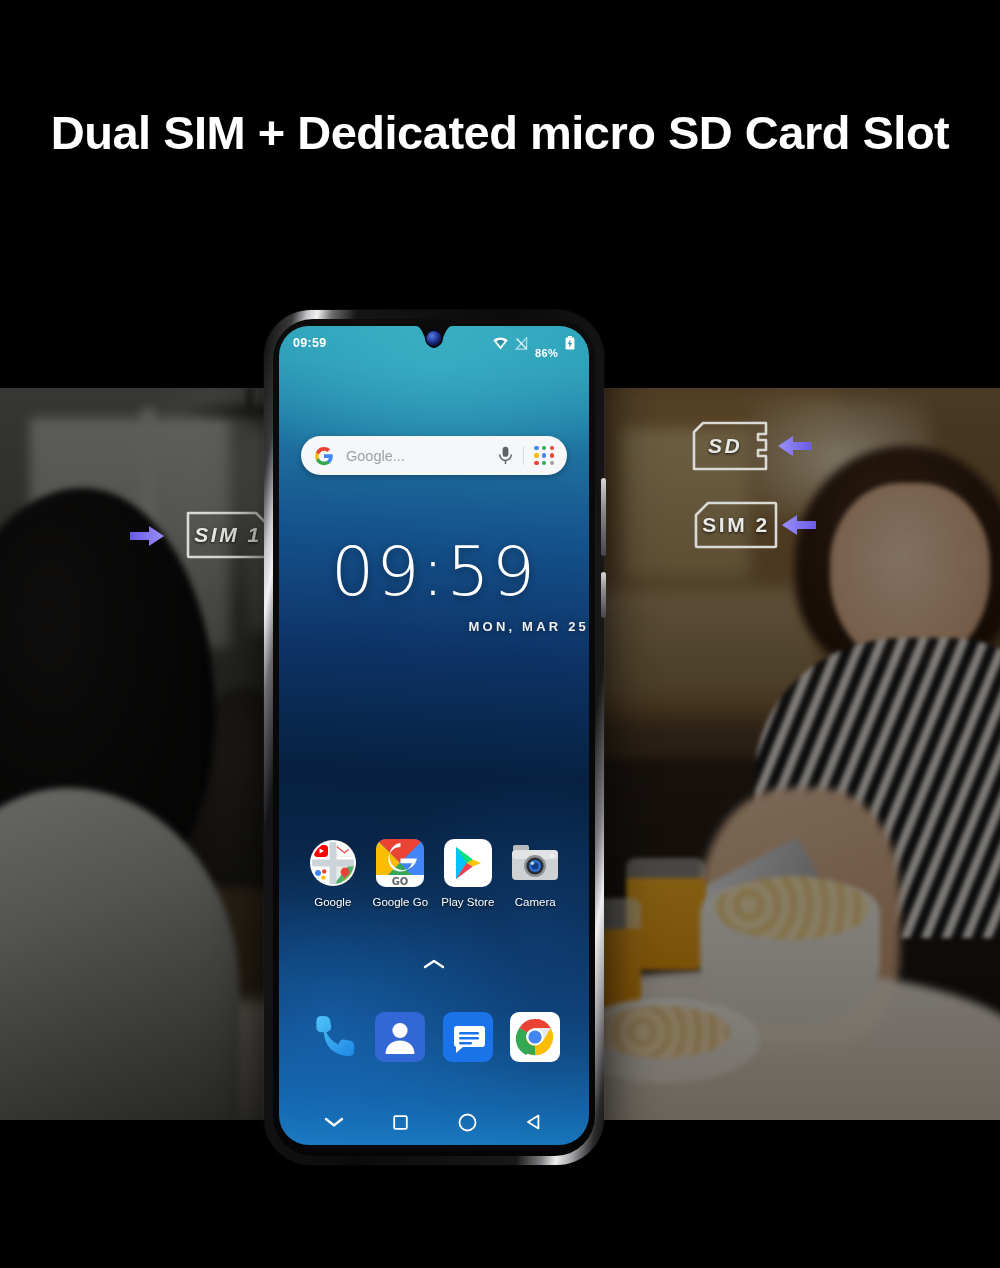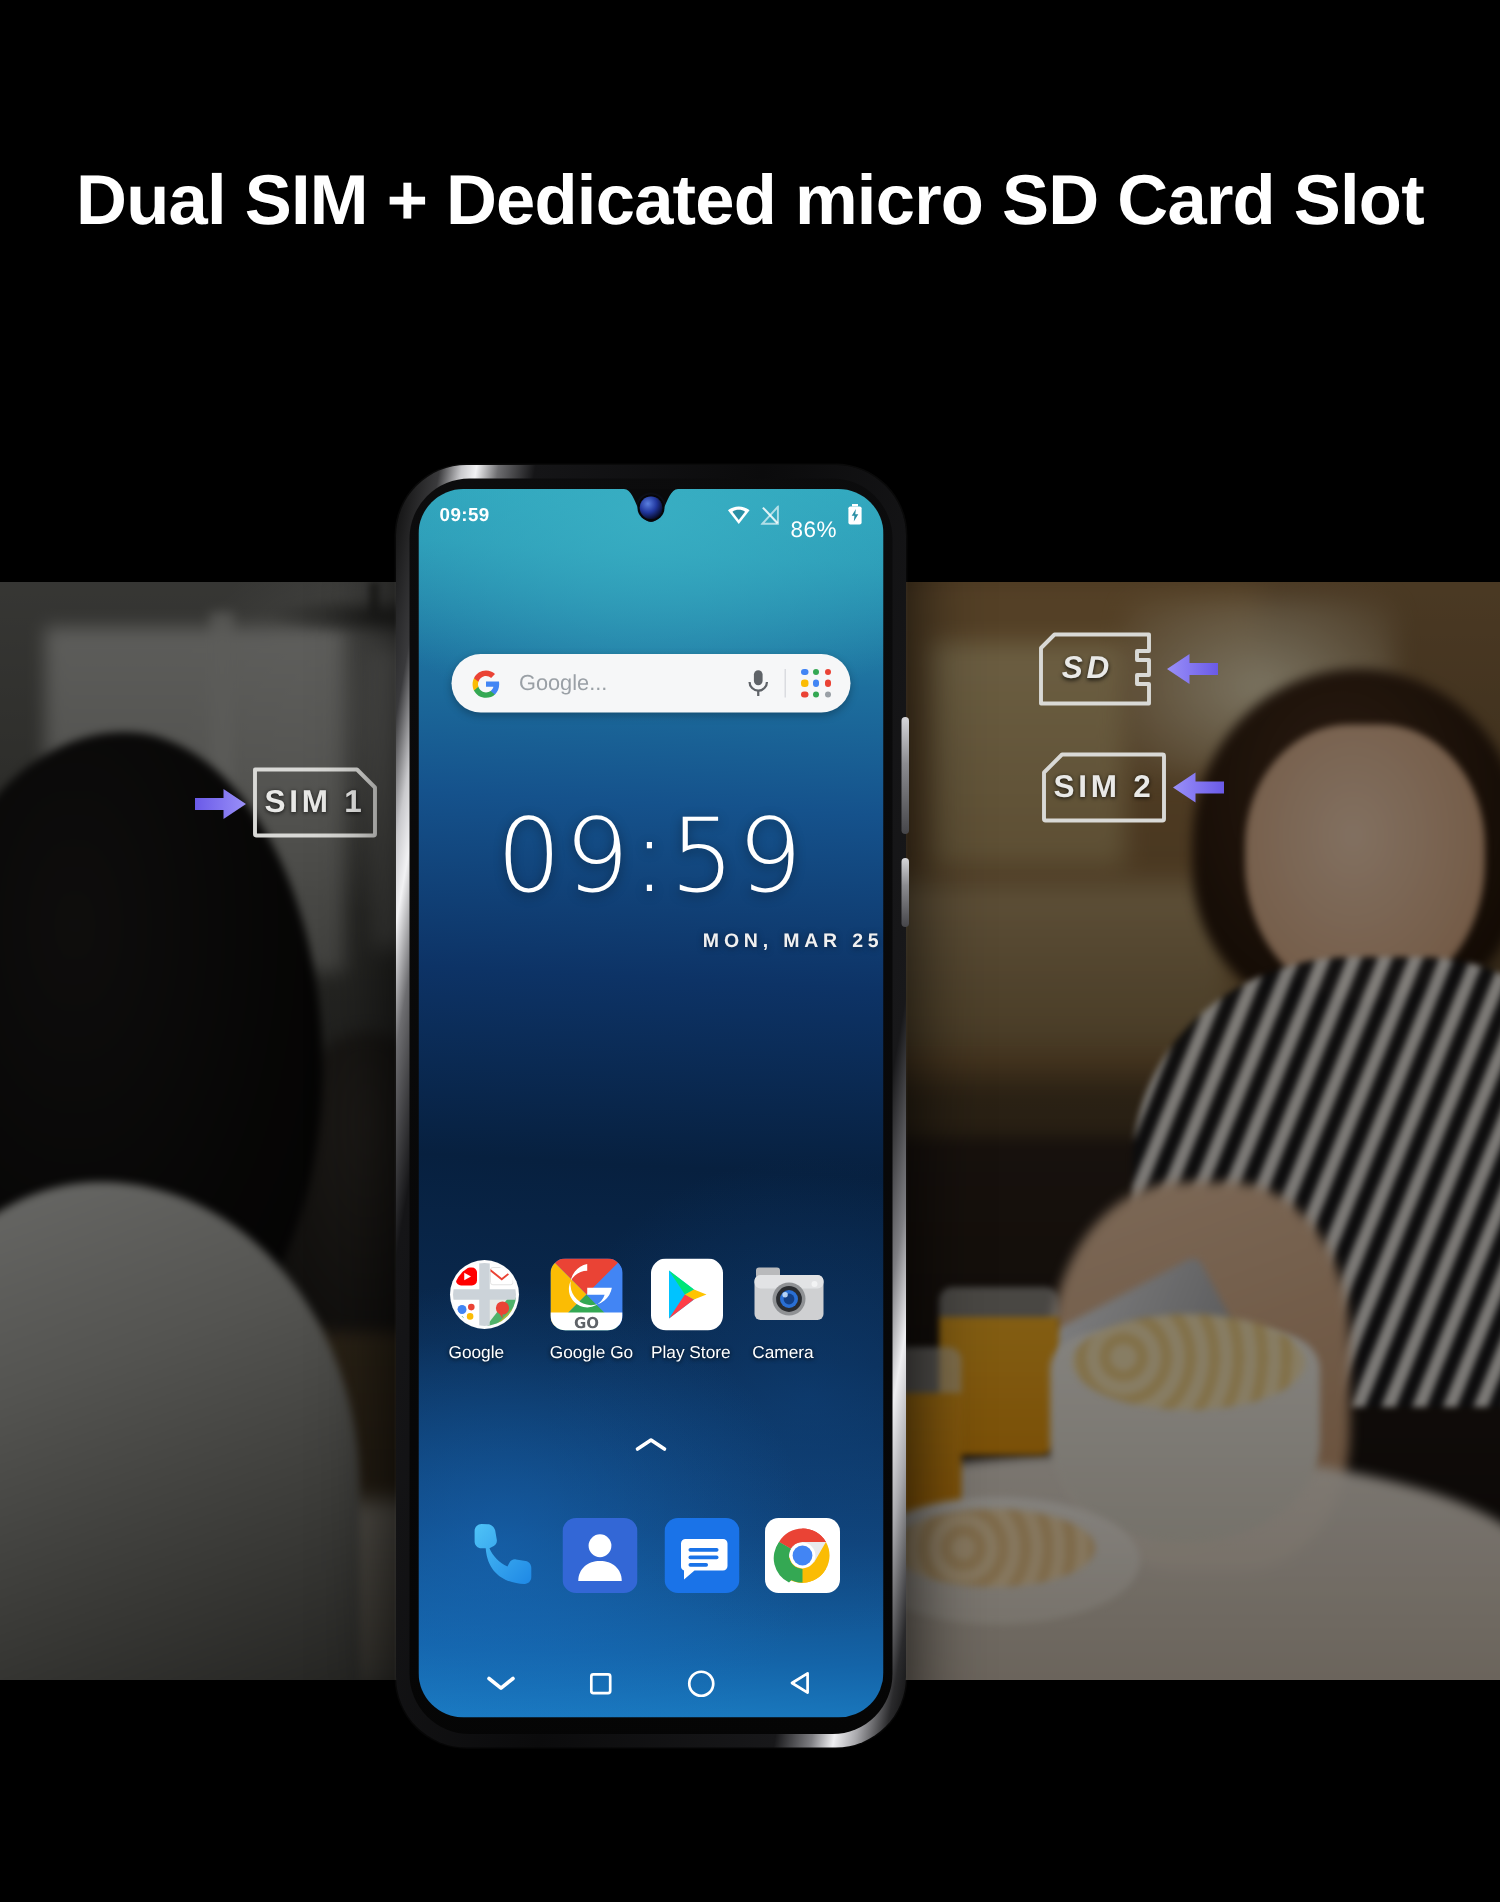--- a/index.html
+++ b/index.html
@@ -195,21 +195,21 @@
 
   
   .card-label { position:absolute; z-index:25; display:flex; align-items:center; justify-content:center; }
   .card-label .txt {
     position:relative; z-index:2;
     font-size:21px; font-weight:bold; letter-spacing:2.5px; color:#e9e9e7;
     text-shadow:0 1px 3px rgba(0,0,0,.8);
   }
   .card-label svg { position:absolute; inset:0; width:100%; height:100%; }
 
-  #sim1-label { left:166px; top:510px; width:88px; height:50px; }
+  #sim1-label { left:184px; top:510px; width:88px; height:50px;font-style:italic; }
   #sim2-label { left:692px; top:500px; width:88px; height:50px; }
   #sd-label   { left:690px; top:420px; width:84px; height:52px;font-style:italic; }
 
   .arrow { position:absolute; z-index:26; width:34px; height:22px; }
   #sim1-arrow { left:130px; top:525px; }
   #sim2-arrow { left:782px; top:514px; }
   #sd-arrow   { left:778px; top:435px; }
 
   
   .phone { position:absolute; left:264px; top:310px; width:340px; height:855px; z-index:30; }
@@ -258,21 +258,21 @@
     box-shadow:0 0 0 1.5px #060608, 0 0 3px rgba(90,130,255,.6);
   }
 
   
   .statusbar {
     position:absolute; left:0; top:0; width:100%; height:34px; z-index:5;
     display:flex; align-items:center; padding:0 14px;
     font-size:12.5px; font-weight:bold; color:#fff; letter-spacing:.3px;
   }
   .sb-right { margin-left:auto; display:flex; align-items:center; gap:7px; }
-  .sb-right .pct { font-size:15px; font-weight:normal;margin-top:20px; }
+  .sb-right .pct { font-size:11px; font-weight:bold;margin-top:20px; }
 
   
   .searchbar {
     position:absolute; left:22px; top:110px; width:calc(100% - 44px); height:39px; z-index:5;
     background:#f6f7f8; border-radius:21px; display:flex; align-items:center;
     padding:0 13px; box-shadow:0 2px 6px rgba(0,0,0,.28);
   }
   .sb-placeholder { flex:1; margin-left:12px; color:#9aa0a6; font-size:14.5px; }
   .sb-div { width:1px; height:19px; background:#dadce0; margin:0 10px; }
   .dotgrid { display:grid; grid-template-columns:repeat(3,4.4px); gap:3.2px; }
@@ -290,21 +290,21 @@
     text-shadow:0 1px 4px rgba(0,0,0,.5);
     text-align:right;
   }
 
   
   .approw {
     position:absolute; left:20px; width:calc(100% - 40px); z-index:5;
     display:flex; justify-content:space-between; align-items:flex-start;
   }
   #app-row-main { top:513px; }
-  .app { width:74px; display:flex; flex-direction:column; }
+  .app { width:74px; display:flex; flex-direction:column; align-items:center; }
   .app .ic { width:48px; height:48px; position:relative; }
   .app .lb {
     margin-top:9px; font-size:11.5px; color:#fff; font-weight:normal;
     text-shadow:0 1px 3px rgba(0,0,0,.85); white-space:nowrap;
   }
 
   .drawer-handle { position:absolute; left:50%; transform:translateX(-50%); top:630px; z-index:5; }
 
   #dock-row { top:686px; }
   .dock-app { width:74px; display:flex; justify-content:center; }

